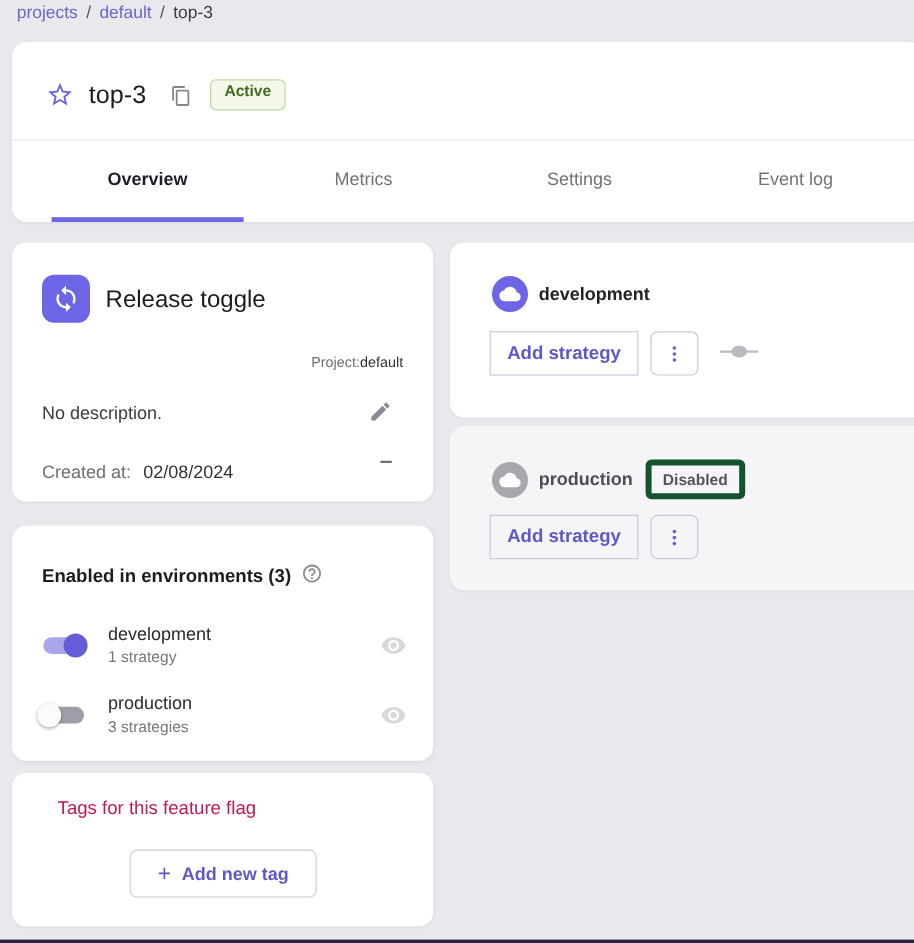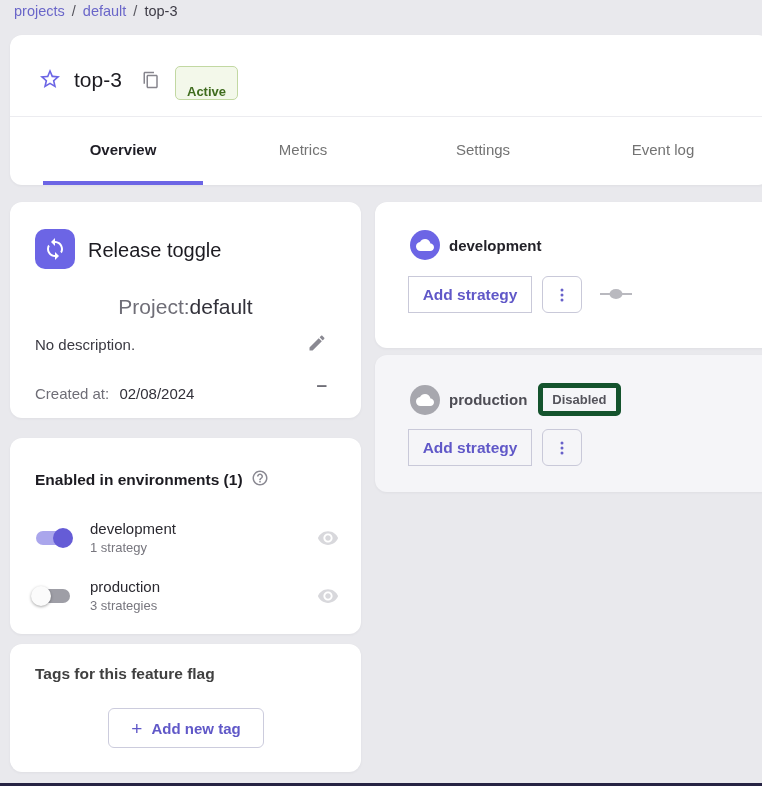--- a/index.html
+++ b/index.html
@@ -18,34 +18,34 @@
   .breadcrumb .crumb-sep { color:#55545c; }
   .breadcrumb .crumb-current { color:#3c3a45; }
 
   .card { position:absolute; background:#ffffff; border-radius:12px; box-shadow:0 1px 3px rgba(30,30,60,0.05); }
 
   
   .header-card { left:10px; top:35px; width:760px; height:150px; }
   .star-btn { position:absolute; left:28px; top:32px; width:24px; height:24px; cursor:pointer; }
   .flag-title { position:absolute; left:64px; top:33px; font-size:21px; font-weight:500; color:#1c1b21; }
   .copy-btn { position:absolute; left:132px; top:36px; width:18px; height:18px; cursor:pointer; }
-  .status-badge { position:absolute; left:165px; top:31px; height:26px; padding:16px 11px; font-size:13px; font-weight:700;
+  .status-badge { position:absolute; left:165px; top:31px; height:26px; padding:0 11px; font-size:13px; font-weight:700;
     color:#3f6c1e; background:#f3f8ea; border:1px solid #c2d8a2; border-radius:5px; line-height:17px; }
   .header-divider { position:absolute; left:0; right:0; top:81px; height:1px; background:#ececf0; }
   .tabs { position:absolute; left:33px; top:82px; height:64px; display:flex;gap:20px; }
   .tab { width:160px; display:flex; align-items:center; justify-content:center; font-size:15px; color:#737373; cursor:pointer; }
   .tab.active { font-weight:700; color:#1f1e26; }
   .tab-underline { position:absolute; left:33px; top:146px; width:160px; height:4px; background:#6c65e5; }
 
   
   .overview-card { left:10px; top:202px; width:351px; height:216px; }
   .flag-type-icon { position:absolute; left:25px; top:27px; width:40px; height:40px; background:#6c65e5; border-radius:10px;
     display:flex; align-items:center; justify-content:center; }
   .flag-type-title { position:absolute; left:78px; top:37px; font-size:20px; font-weight:500; color:#1c1b21; }
-  .kv-row { position:absolute; left:25px; right:25px; display:flex; justify-content:center; font-size:21px; }
+  .kv-row { position:absolute; left:25px; right:25px; display:flex; justify-content:flex-end; font-size:12px; }
   .row-project { top:93px; }
   .kv-label { color:#6f6e77; }
   .kv-value { color:#32313a; }
   .row-desc { position:absolute; left:25px; top:134px; font-size:15px; color:#3a3942; }
   .edit-btn { position:absolute; right:34px; top:131px; width:20px; height:20px; cursor:pointer; }
   .row-created { position:absolute; left:25px; top:183px; font-size:15px; }
   .row-created .kv-value { margin-left:6px;margin-top:26px; }
   .collapse-btn { position:absolute; right:34px; top:172px; font-size:19px; font-weight:700; color:#6f6e77; cursor:pointer; }
 
   
@@ -62,21 +62,21 @@
   .switch.on .knob { left:23px; background:#655cd6; }
   .switch.off .track { background:#9e9ea6; }
   .switch.off .knob { left:1px; background:#fbfbfb; box-shadow:0 1px 3px rgba(0,0,0,0.35); }
   .env-texts { margin-left:14px; display:flex; flex-direction:column; }
   .env-name { font-size:15px; color:#2a2930; line-height:20px; }
   .env-strats { font-size:13px; color:#77767e; line-height:18px; }
   .eye-btn { margin-left:auto; width:22px; height:22px; cursor:pointer; }
 
   
   .tags-card { left:10px; top:644px; width:351px; height:128px; }
-  .tags-heading { position:absolute; left:25px; top:21px; font-size:15.5px; font-weight:700; color:#404040; }
+  .tags-heading { position:absolute; left:38px; top:21px; font-size:15.5px; font-weight:400; color:#be185d; }
   .add-tag-btn { position:absolute; left:98px; top:64px; width:156px; height:40px; border:1px solid #ccccdd; border-radius:6px;
     background:#ffffff; display:flex; align-items:center; justify-content:center; gap:9px; cursor:pointer;
     color:#6058c8; font-size:15px; font-weight:700; }
   .plus-glyph { font-size:19px; font-weight:400; line-height:19px; }
 
   
   .env-panel-dev { left:375px; top:202px; width:420px; height:146px; }
   .env-panel-prod { left:375px; top:355px; width:420px; height:137px; background:#f5f5f8; }
   .panel-head { position:absolute; left:35px; top:28px; display:flex; align-items:center; }
   .env-avatar { width:30px; height:30px; border-radius:50%; display:flex; align-items:center; justify-content:center; flex:0 0 auto; }
@@ -150,21 +150,21 @@
     </span>
     <div class="row-created">
       <span class="kv-label">Created at:</span>
       <span class="kv-value">02/08/2024</span>
     </div>
     <span class="collapse-btn">–</span>
   </section>
 
   <section class="card env-card">
     <div class="env-heading">
-      <span class="env-heading-text">Enabled in environments (1)</span>
+      <span class="env-heading-text">Enabled in environments (3)</span>
       <span>
         <svg viewBox="0 0 24 24" width="18" height="18" fill="#8a8992">
             <path d="M11 18h2v-2h-2v2zm1-16C6.48 2 2 6.48 2 12s4.48 10 10 10 10-4.48 10-10S17.52 2 12 2zm0 18c-4.41 0-8-3.59-8-8s3.59-8 8-8 8 3.59 8 8-3.59 8-8 8zm0-14c-2.21 0-4 1.79-4 4h2c0-1.1.9-2 2-2s2 .9 2 2c0 2-3 1.75-3 5h2c0-2.25 3-2.5 3-5 0-2.21-1.79-4-4-4z"></path>
           </svg>
       </span>
     </div>
     <div class="env-row env-row-1">
       <span class="switch on">
           <span class="track"></span>
           <span class="knob"></span>

